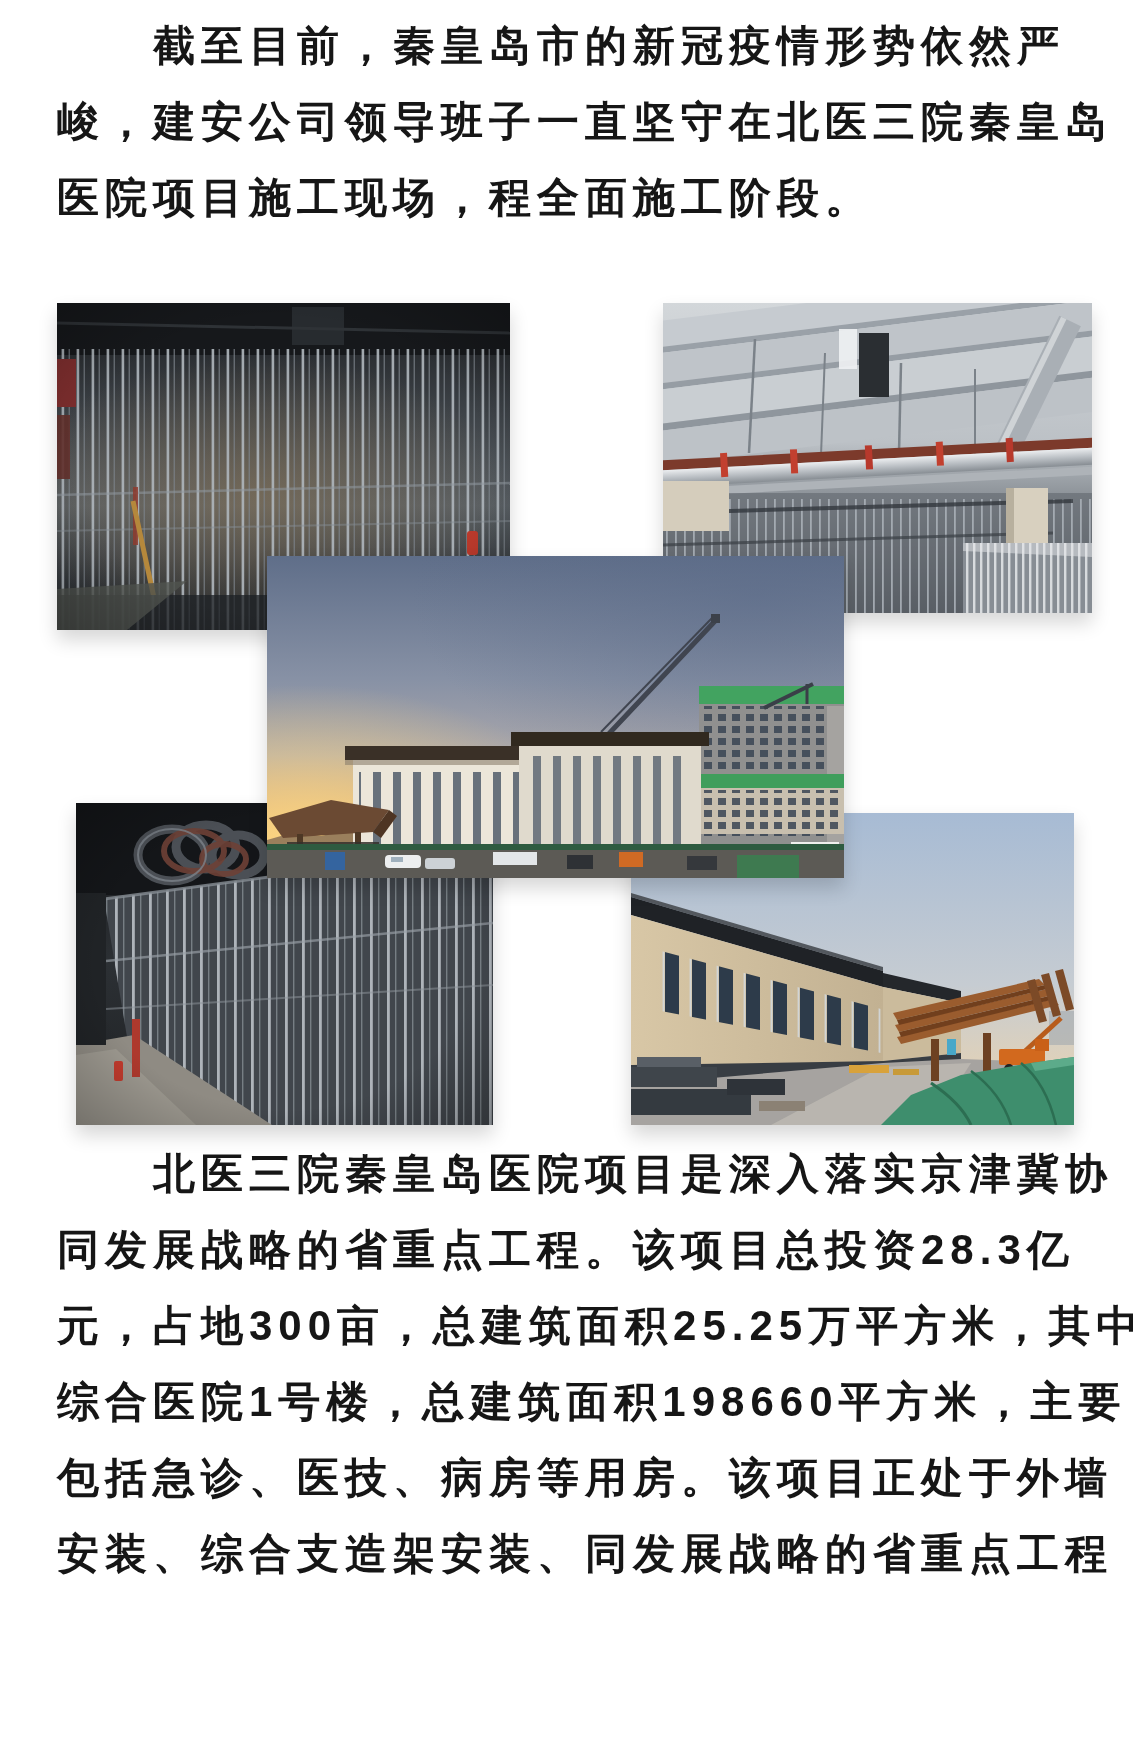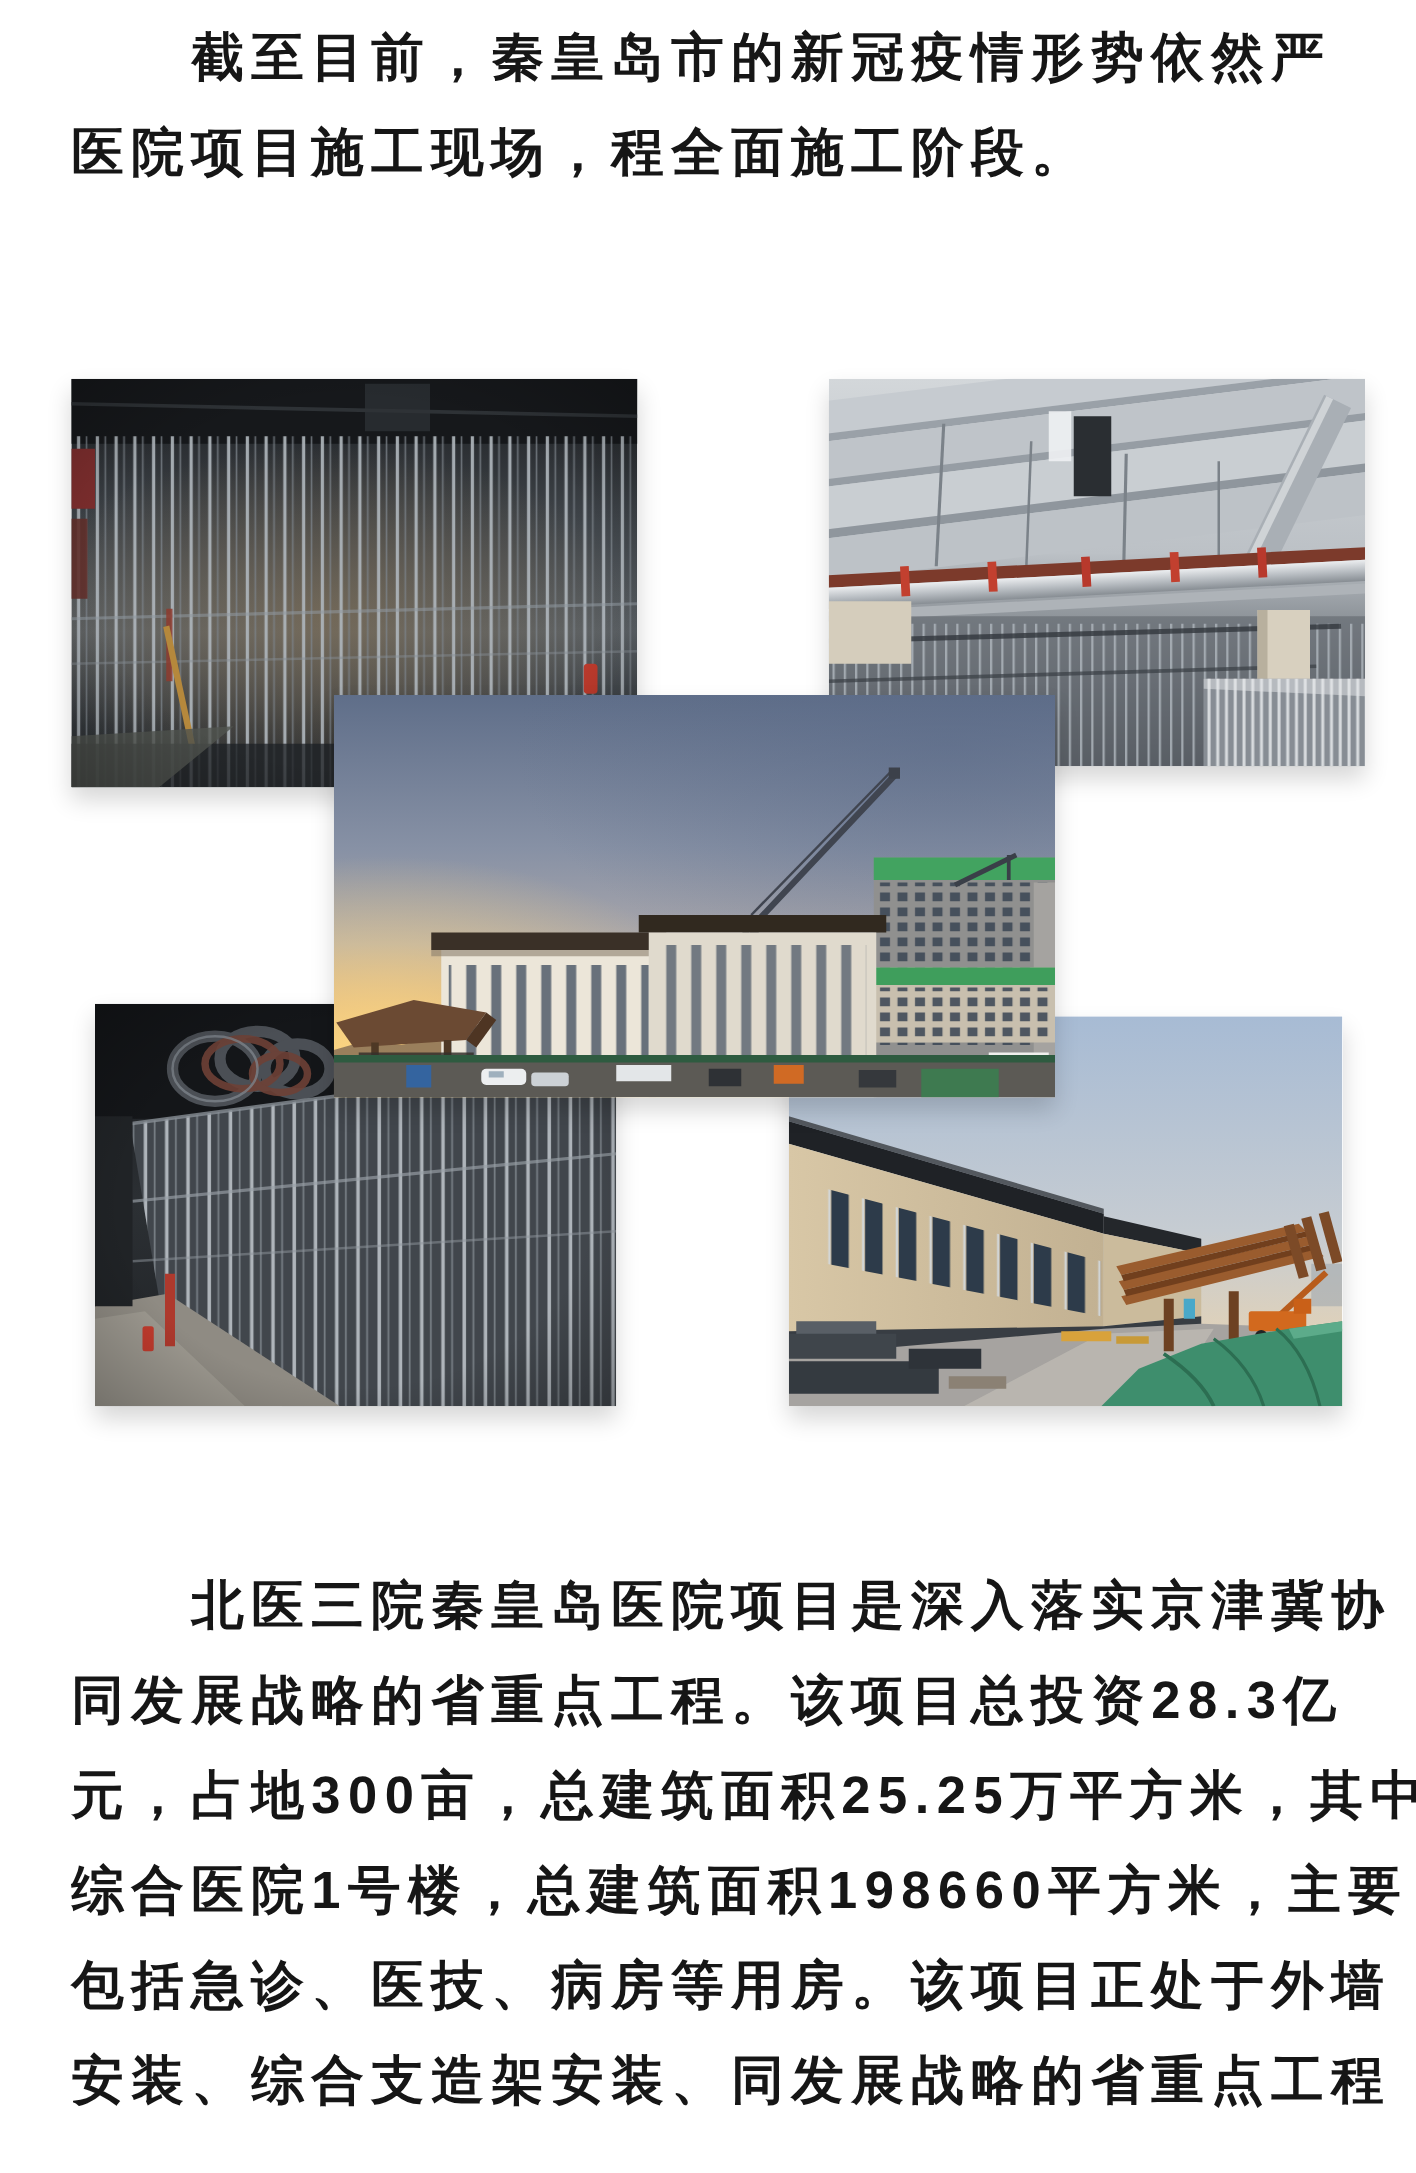--- a/index.html
+++ b/index.html
@@ -3,37 +3,38 @@
 <meta charset="utf-8">
 <style>
   html,body{margin:0;padding:0;background:#ffffff;}
   body{width:1133px;height:1738px;font-family:"Liberation Sans","DejaVu Sans",sans-serif;}
   .page{position:relative;width:1133px;height:1738px;background:#ffffff;overflow:hidden;}
   .para{position:absolute;left:57px;width:1045px;}
   .line{height:76px;line-height:76px;font-size:42px;font-weight:700;color:#161616;
         letter-spacing:6px;white-space:nowrap;}
   .line.indent{text-indent:96px;}
   #para-1{top:8px;}
-  #para-2{top:1246px;}
+  #para-2{top:1136px;}
   .photo{position:absolute;overflow:hidden;box-shadow:0 10px 18px rgba(0,0,0,.16);z-index:1;}
   .photo svg{display:block;width:100%;height:100%;}
   #ph-a{left:57px;top:303px;width:453px;height:327px;}
   #ph-b{left:663px;top:303px;width:429px;height:310px;}
   #ph-d{left:76px;top:803px;width:417px;height:322px;}
   #ph-e{left:631px;top:813px;width:443px;height:312px;}
   #ph-c{left:267px;top:556px;width:577px;height:322px;z-index:3;}
   figure{margin:0;padding:0;}
 </style>
 </head>
 <body>
 
 <div class="page">
 
   <div class="para" id="para-1">
     <div class="line indent">截至目前，秦皇岛市的新冠疫情形势依然严</div>
+    <div class="line">峻，建安公司领导班子一直坚守在北医三院秦皇岛</div>
     <div class="line">医院项目施工现场，程全面施工阶段。</div>
   </div>
 
   <figure class="photo" id="ph-a" aria-label="interior-light-steel-stud-framing">
     <svg viewBox="0 0 453 327" xmlns="http://www.w3.org/2000/svg">
       <defs>
         <linearGradient id="agBg" x1="0" y1="0" x2="0" y2="1">
           <stop offset="0" stop-color="#1a1c1f"></stop>
             <stop offset=".32" stop-color="#3c4146"></stop>
           <stop offset=".62" stop-color="#595f64"></stop>

